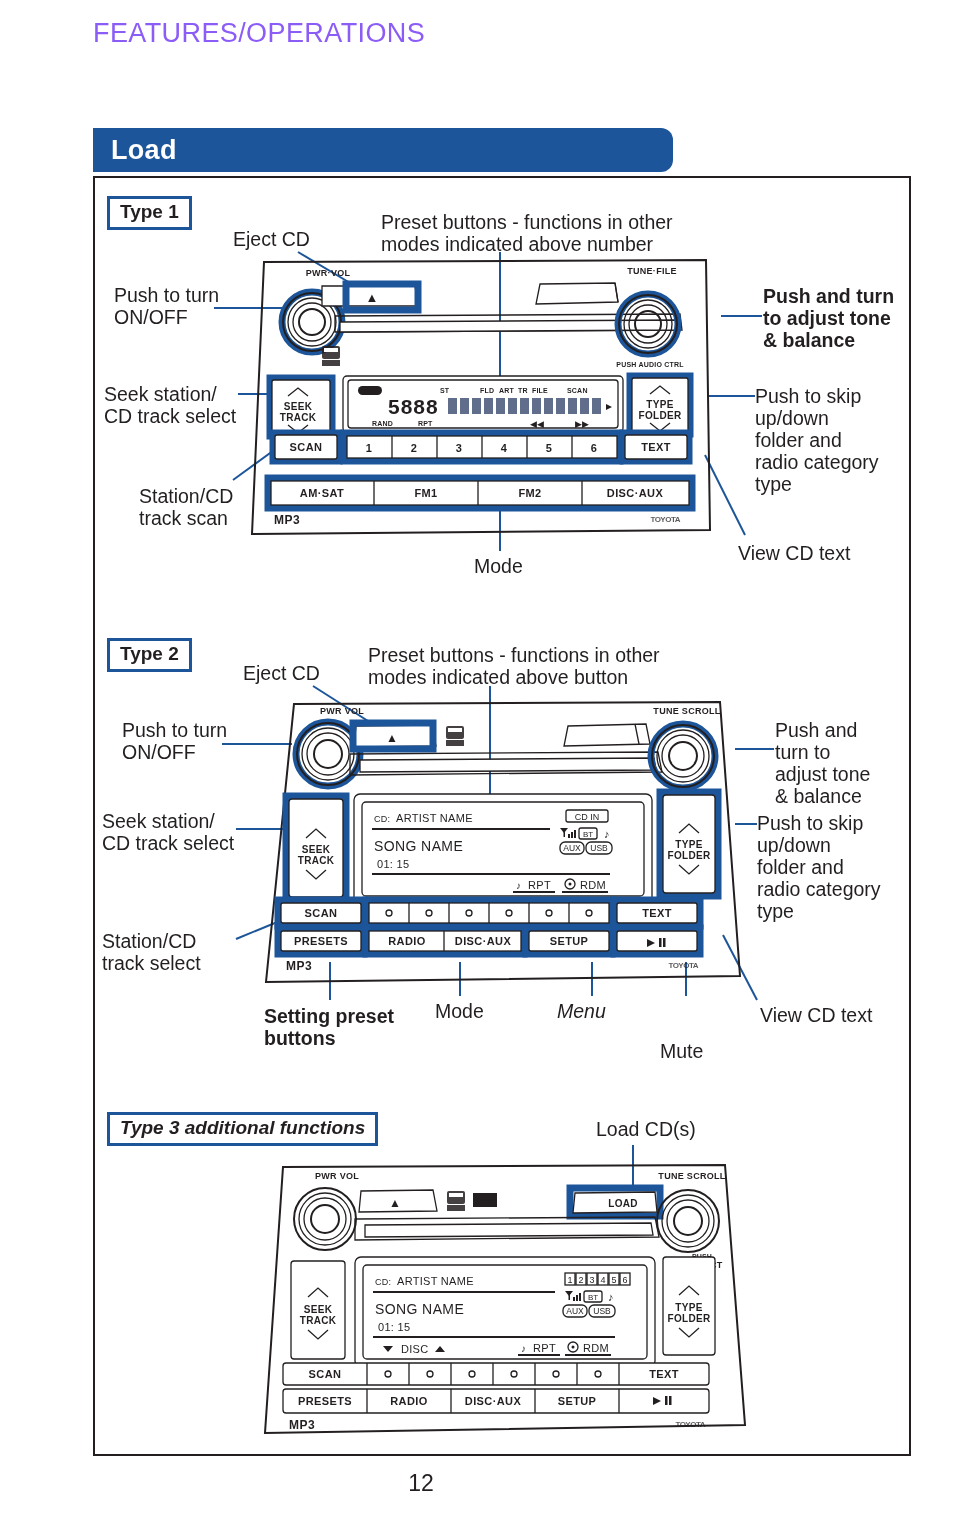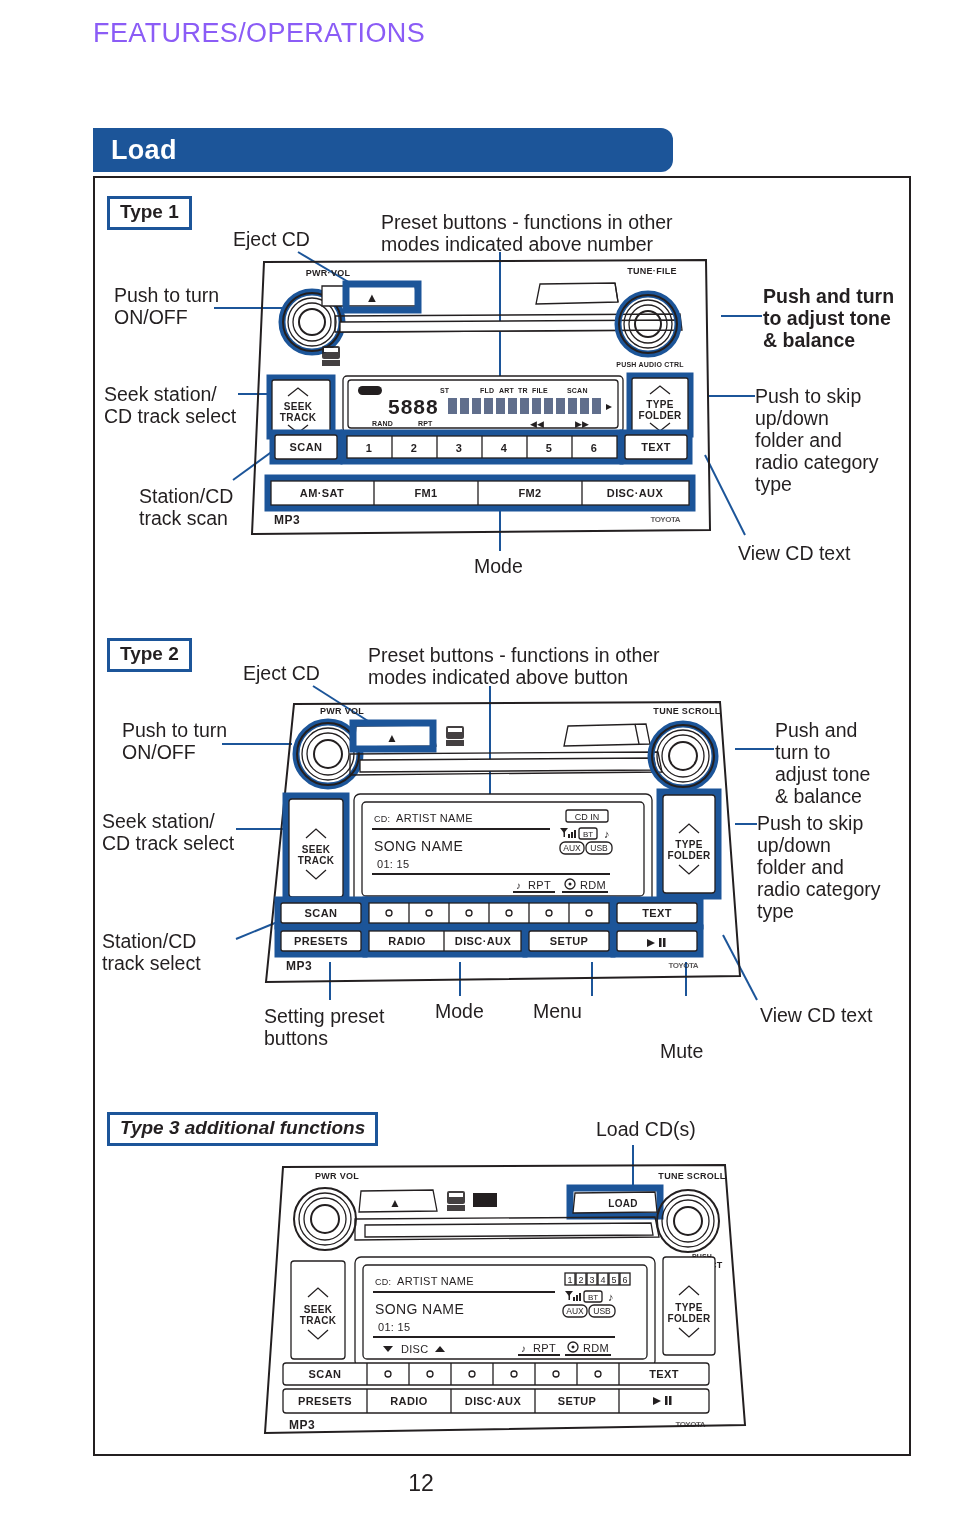--- a/index.html
+++ b/index.html
@@ -279,24 +279,24 @@
   <div class="callout" style="left:775px; top:719px;">Push and
 turn to
 adjust tone
 &amp; balance</div>
   <div class="callout" style="left:757px; top:812px;">Push to skip
 up/down
 folder and
 radio category
 type</div>
   <div class="callout" style="left:760px; top:1004px;">View CD text</div>
-  <div class="callout" style="left:264px; top:1005px;">Setting preset
+  <div class="callout" style="left:264px; top:1005px;font-weight:bold;">Setting preset
 buttons</div>
   <div class="callout" style="left:435px; top:1000px;">Mode</div>
-  <div class="callout" style="left:533px; top:1000px;">Menu</div>
+  <div class="callout" style="left:557px; top:1000px;font-style:italic;">Menu</div>
   <div class="callout" style="left:660px; top:1000px;margin-top:40px;">Mute</div>
 
   <svg class="leader-diag" style="left:0; top:0; width:954px; height:1527px;">
     <line x1="313" y1="686" x2="390" y2="735"></line>
     <line x1="490" y1="686" x2="490" y2="912"></line>
     <line x1="222" y1="744" x2="292" y2="744"></line>
     <line x1="236" y1="829" x2="292" y2="829"></line>
     <line x1="236" y1="939" x2="292" y2="916"></line>
     <line x1="735" y1="749" x2="774" y2="749"></line>
     <line x1="735" y1="824" x2="757" y2="824"></line>

